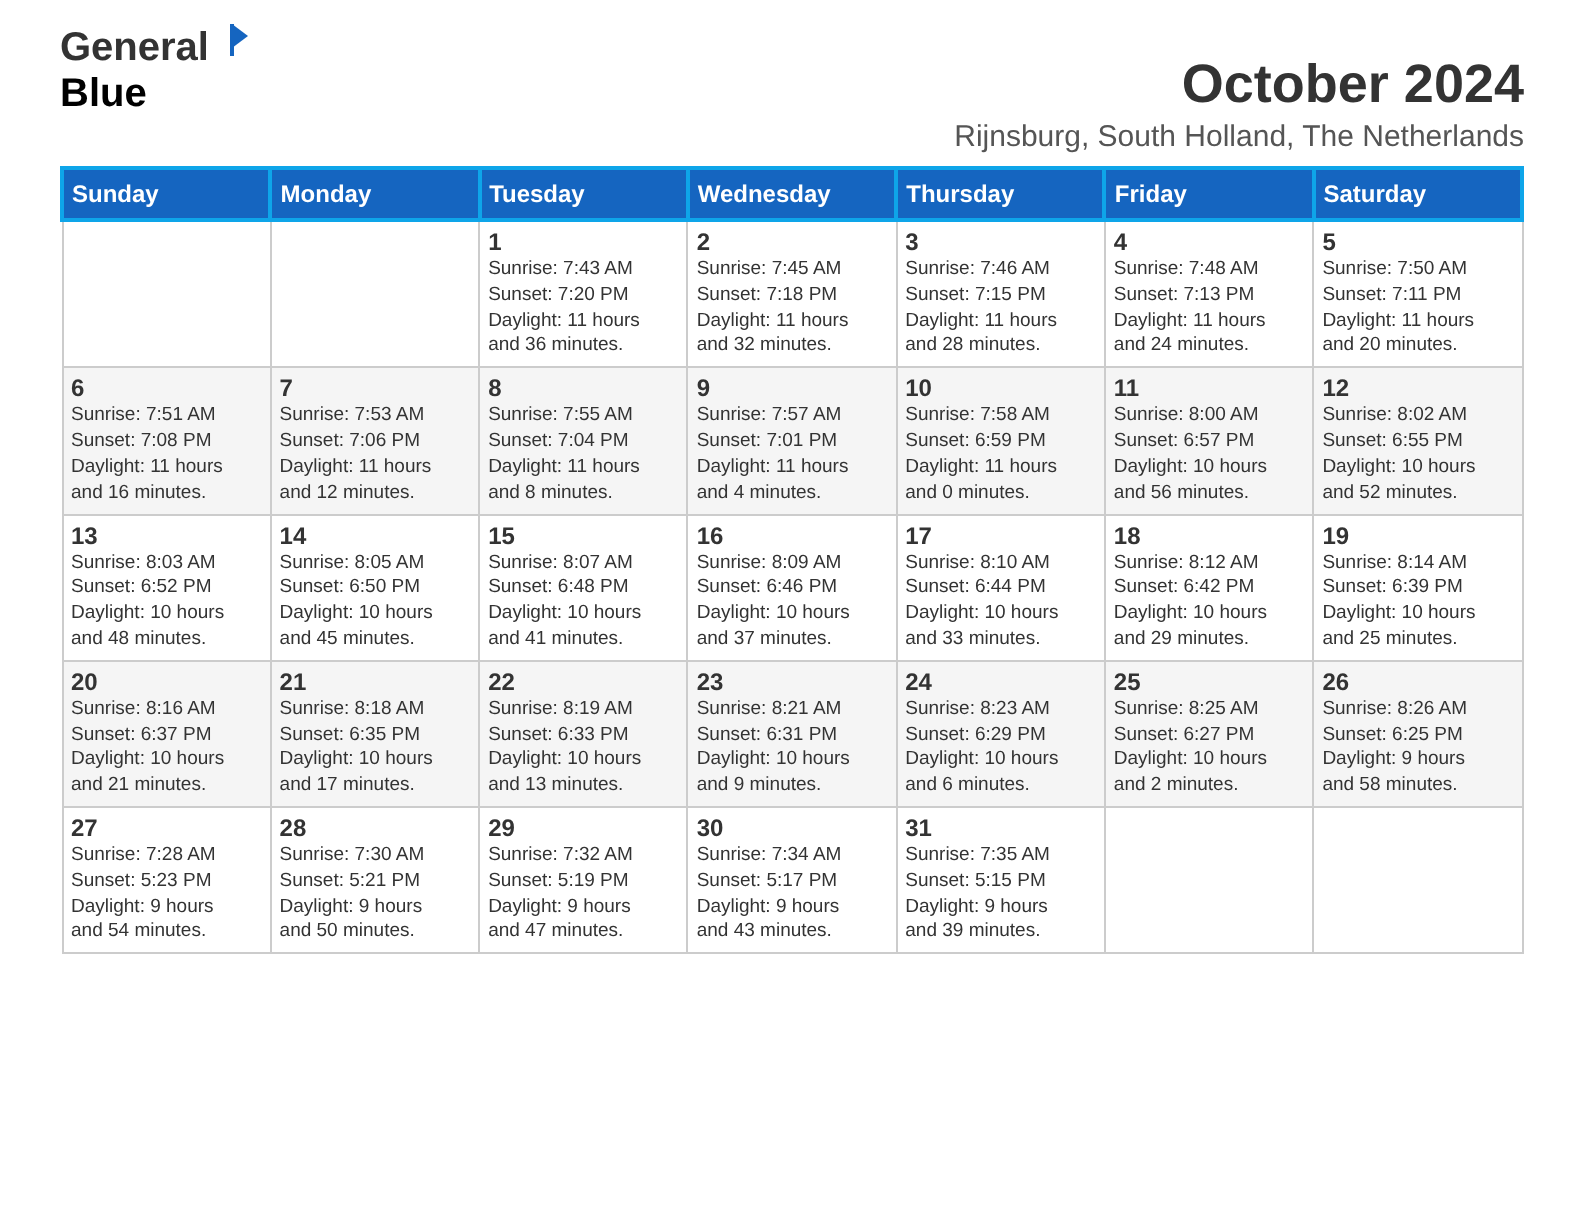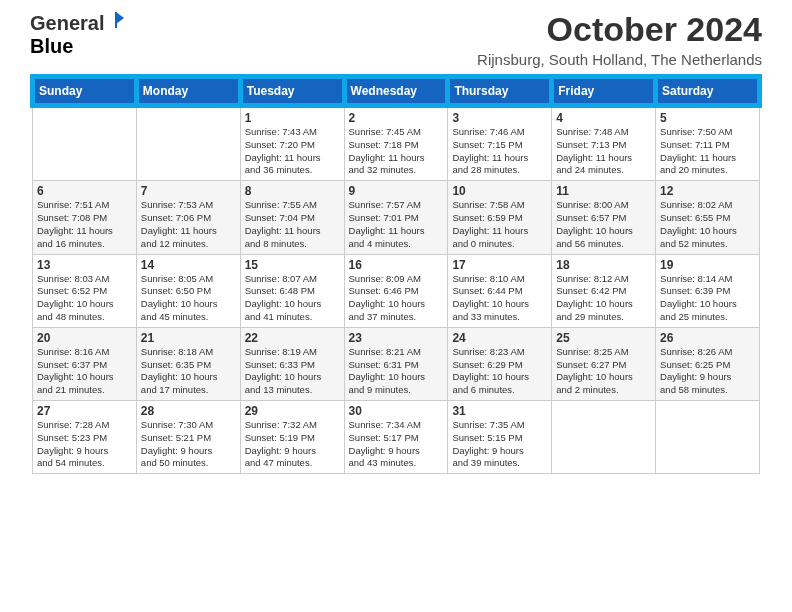--- a/index.html
+++ b/index.html
@@ -41,43 +41,44 @@
     }
     .logo-icon {
       width: 20px;
       height: 20px;
       margin-left: 2px;
     }
     .title-section {
       text-align: right;
     }
     .month-title {
-      font-size: 34px;
+      font-size: 27px;
       font-weight: bold;
       color: #333;
+      margin-top: 17px;
     }
     .location {
       font-size: 15px;
       color: #555;
       margin-top: 2px;
       text-align: center;
     }
     .calendar {
       width: 100%;
       border-collapse: collapse;
       font-size: 10.5px;
     }
     .calendar th {
       background-color: #1565c0;
       color: #fff;
       padding: 5px 4px;
       text-align: left;
       font-size: 12px;
       font-weight: bold;
-      border: 5px solid #0ea5e9;
+      border: 2px solid #0ea5e9;
     }
     .calendar td {
       border: 1px solid #ccc;
       vertical-align: top;
       padding: 3px 4px;
       width: calc(100% / 7);
       height: 72px;
       color: #333;
       background: #fff;
     }

